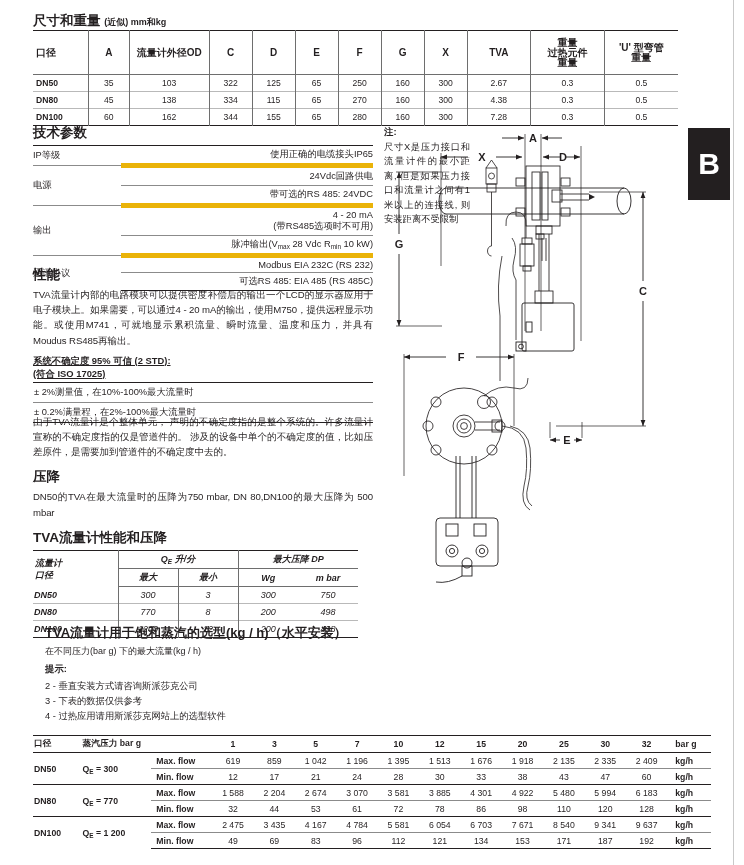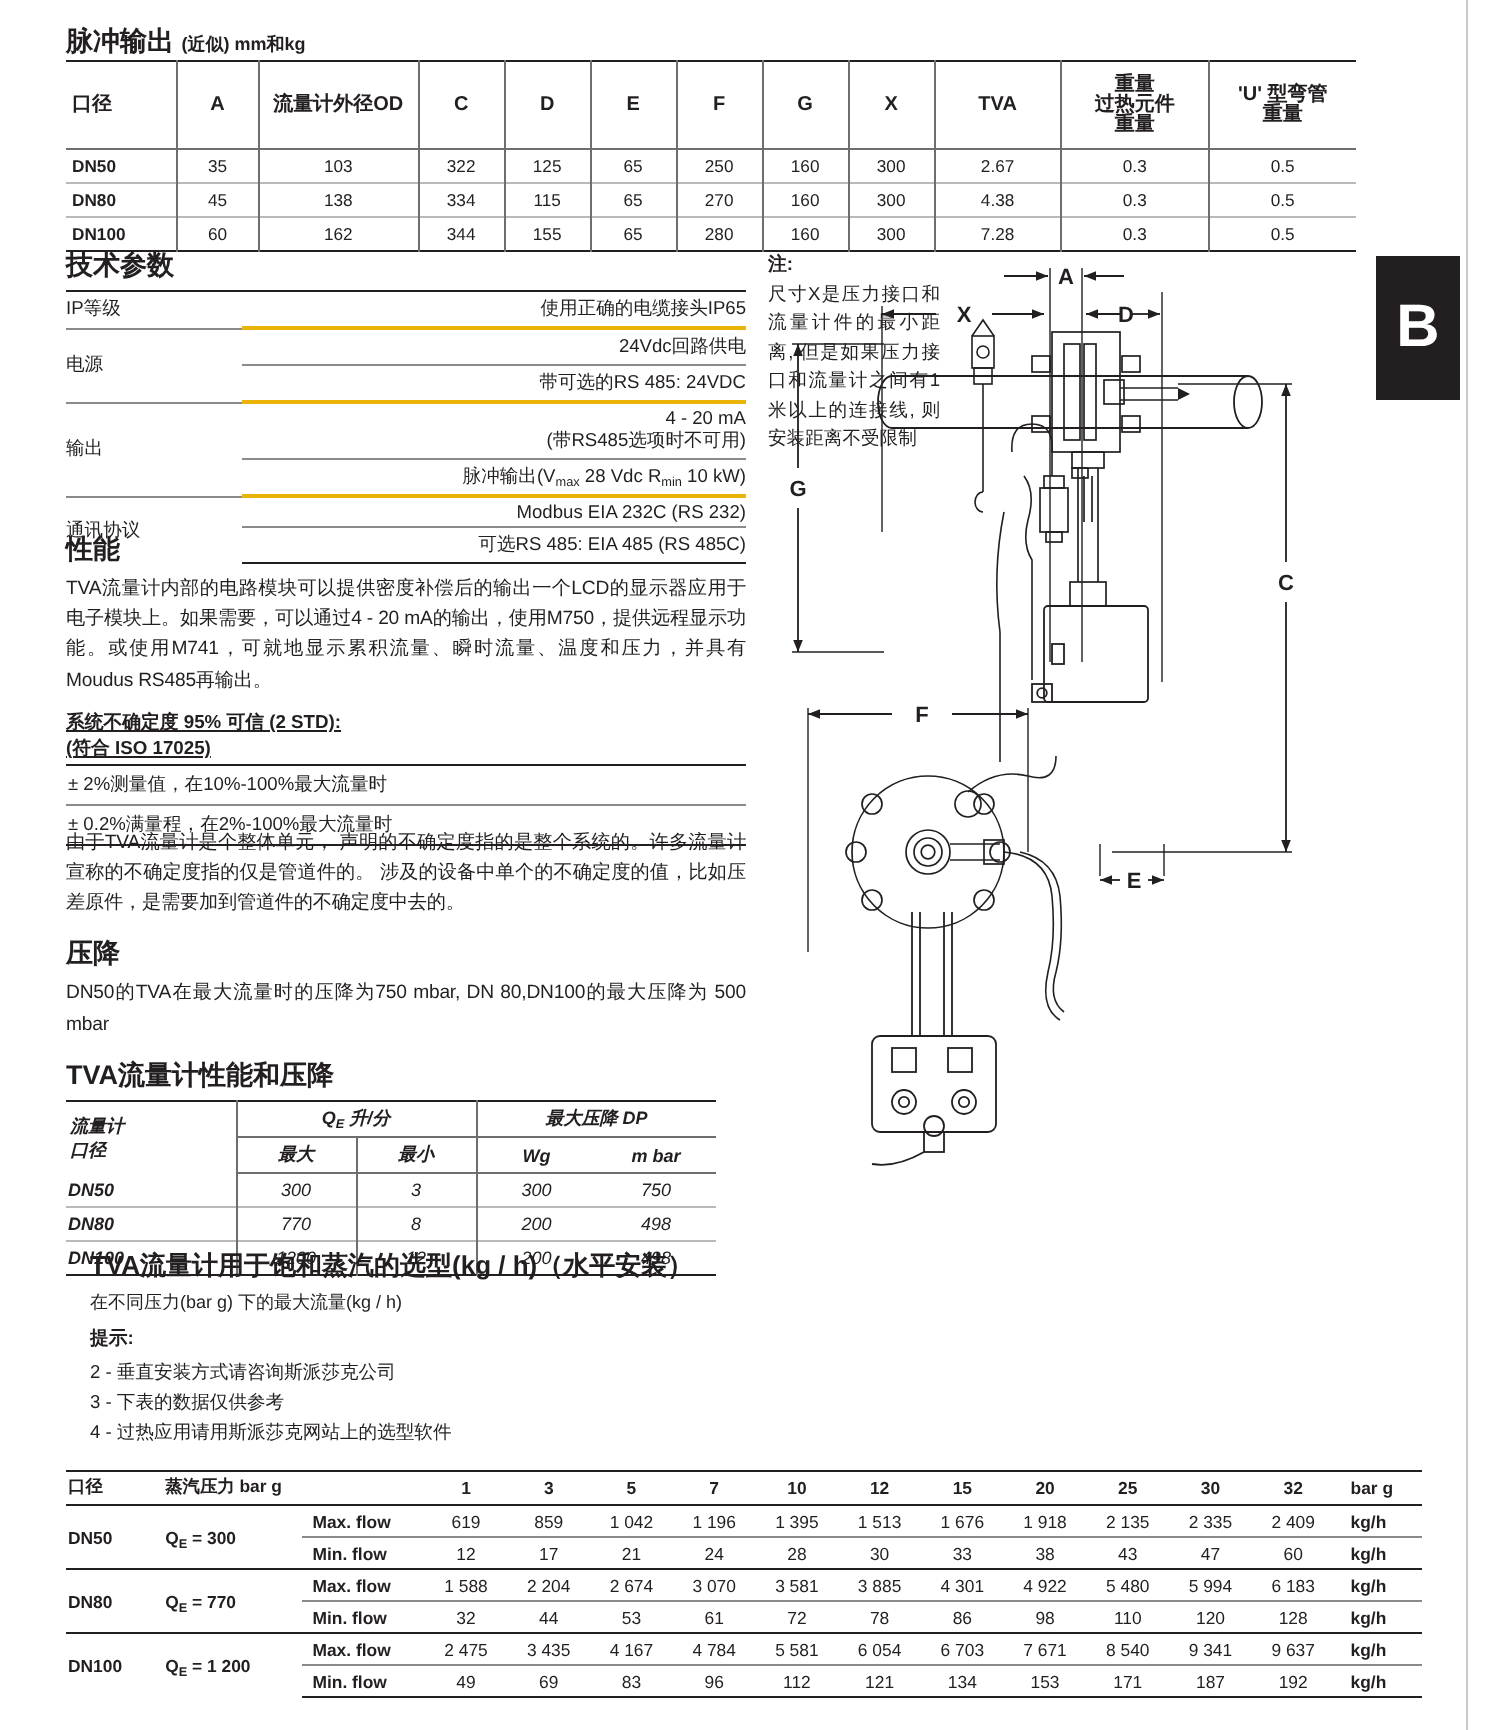--- a/index.html
+++ b/index.html
@@ -64,21 +64,21 @@
   .tbl-dim tbody tr:last-child { border-bottom: 1.6px solid #231f20; }
   .tbl-dim tbody td { height: 17px; }
   .tbl-dim tbody td.dn { font-weight: bold; }
 
   
   .tbl-spec { font-size: 9.3px; margin-top: 1px; }
   .tbl-spec td { vertical-align: middle; padding: 2px 0; }
   .tbl-spec td.k { width: 88px; }
   .tbl-spec td.v { text-align: right; }
   .tbl-spec tr.top td { border-top: 1.4px solid #231f20; }
-  .tbl-spec tr.hr td { border-top: 2px solid #eab308; }
+  .tbl-spec tr.hr td { border-top: 5px solid #eab308; }
   .tbl-spec tr.hrv td.v { border-top: 1px solid #8b8b8b; }
   .tbl-spec tr.bot td { border-bottom: 1.4px solid #231f20; }
   sub { font-size: 6.4px; vertical-align: baseline; position: relative; top: 2px; }
 
   
   .unc-title { font-size: 9.4px; font-weight: bold; line-height: 13px; margin-top: 2px; text-decoration: underline; }
   .tbl-unc { font-size: 9.3px; margin-top: 2px; }
   .tbl-unc td { padding: 3px 0 3px 1px; border-top: 1px solid #8b8b8b; }
   .tbl-unc tr:first-child td { border-top: 1.3px solid #231f20; }
   .tbl-unc tr:last-child td { border-bottom: 1.3px solid #231f20; }
@@ -137,21 +137,21 @@
 
 <div class="page">
 
   <div class="right-rule"></div>
   <div class="tab-b">B</div>
 
   <div class="col-left">
 
     <div style="height:12px"></div>
     <h2 class="sec">
-      <span>脉冲输出</span>
+      <span>尺寸和重量</span>
       <span class="light">(近似) mm和kg</span>
     </h2>
   </div>
 
   <div style="position:absolute;left:33px;top:30px;width:645px;">
     <table class="tbl-dim">
       <thead>
         <tr>
           <th style="width:54px">口径</th>
           <th style="width:40px">A</th>

